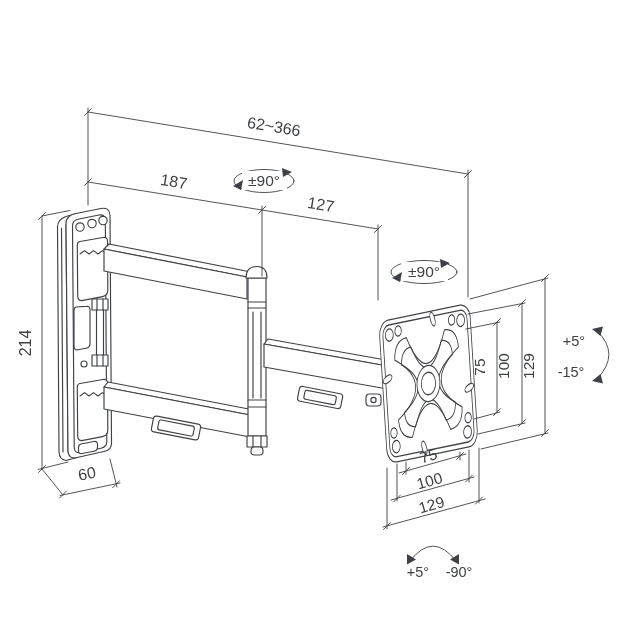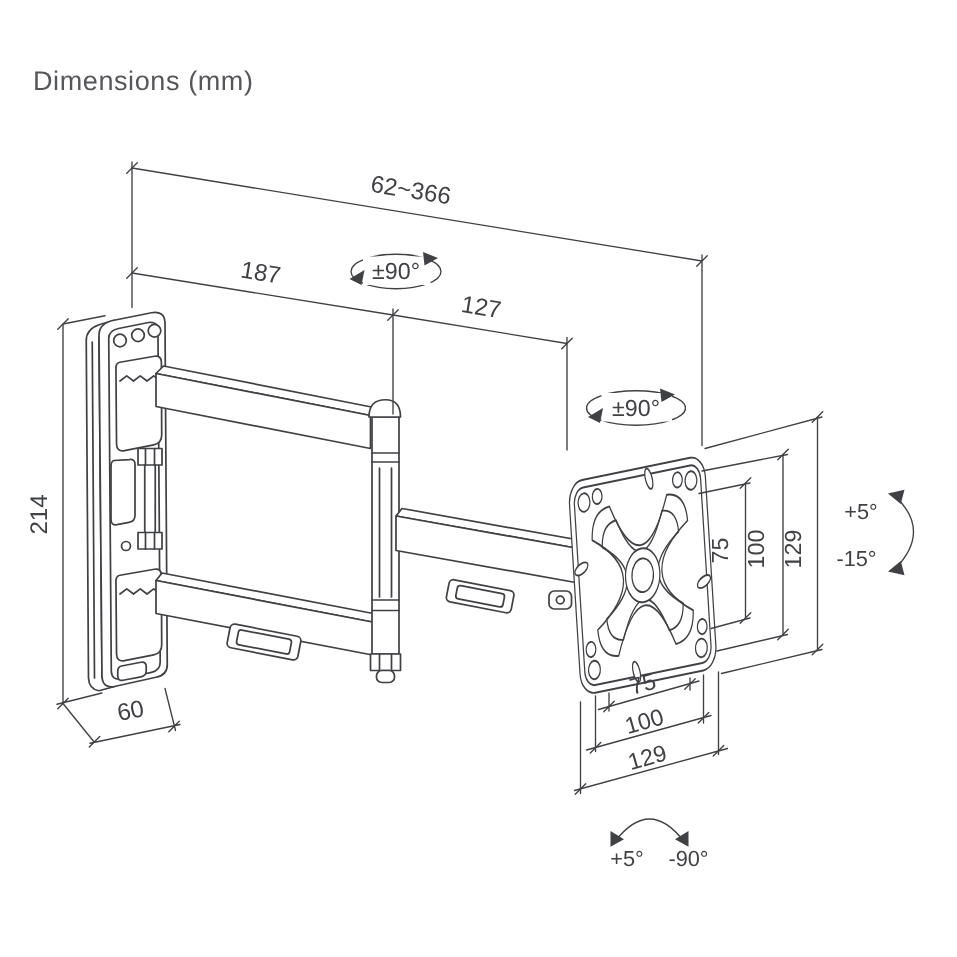--- a/index.html
+++ b/index.html
@@ -15,21 +15,20 @@
   .wb {fill:#ffffff;stroke:none;}
   .t16{font-size:16px;}
   .t15{font-size:15.5px;}
   .t14{font-size:14.5px;}
 </style>
 </head>
 <body>
 
 <div class="stage">
 
-  <div class="title">Dimensions (mm)</div>
 
   <svg width="638" height="638" viewBox="0 0 638 638">
 
     <g>
       <path class="sf" d="M76,213.5 L66,216.5 Q57.5,219.5 57.5,227 L59,452 Q59.3,459.5 66,460.5 L77,457.5 L68,451.5 L66,225 Z"></path>
       <path class="s" d="M61.5,228 L63,452"></path>
       <path class="sf" d="M76,213.5 L101,208.5 Q109.5,207 110,215 L111.5,442 Q112,450 104,451.5 L77,457.5 Q68.5,459.5 68,451 L66,224 Q65.7,215.5 76,213.5 Z"></path>
       <path class="s" d="M79,219 L99,215 Q105,214 105.3,220 L106.8,441 Q107,447 101,448.2 L81,452.5 Q74.5,453.8 74.2,447.5 L72.5,226 Q72.3,220.3 79,219 Z"></path>
       <circle class="sf" cx="80" cy="227" r="4.2"></circle>
       <circle class="sf" cx="92" cy="223.5" r="4.2"></circle>

